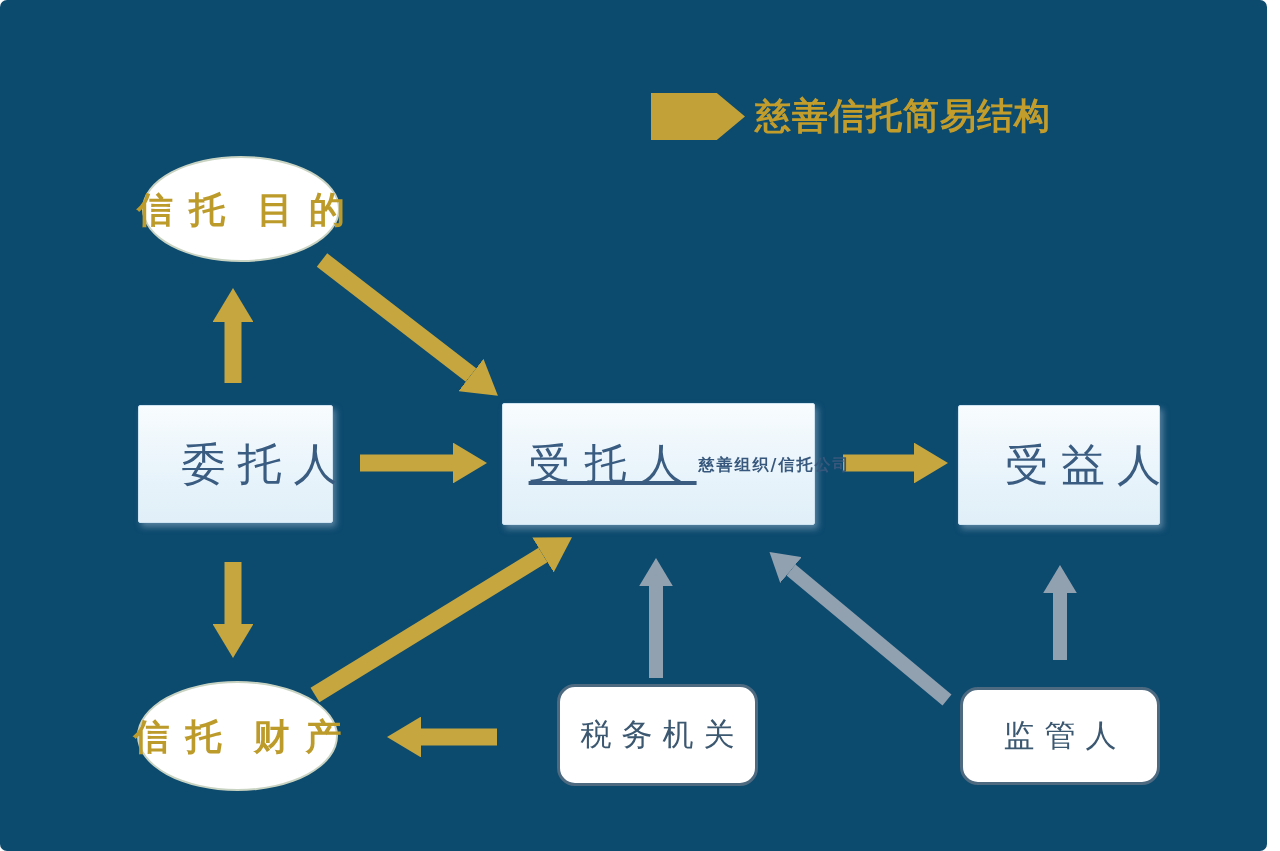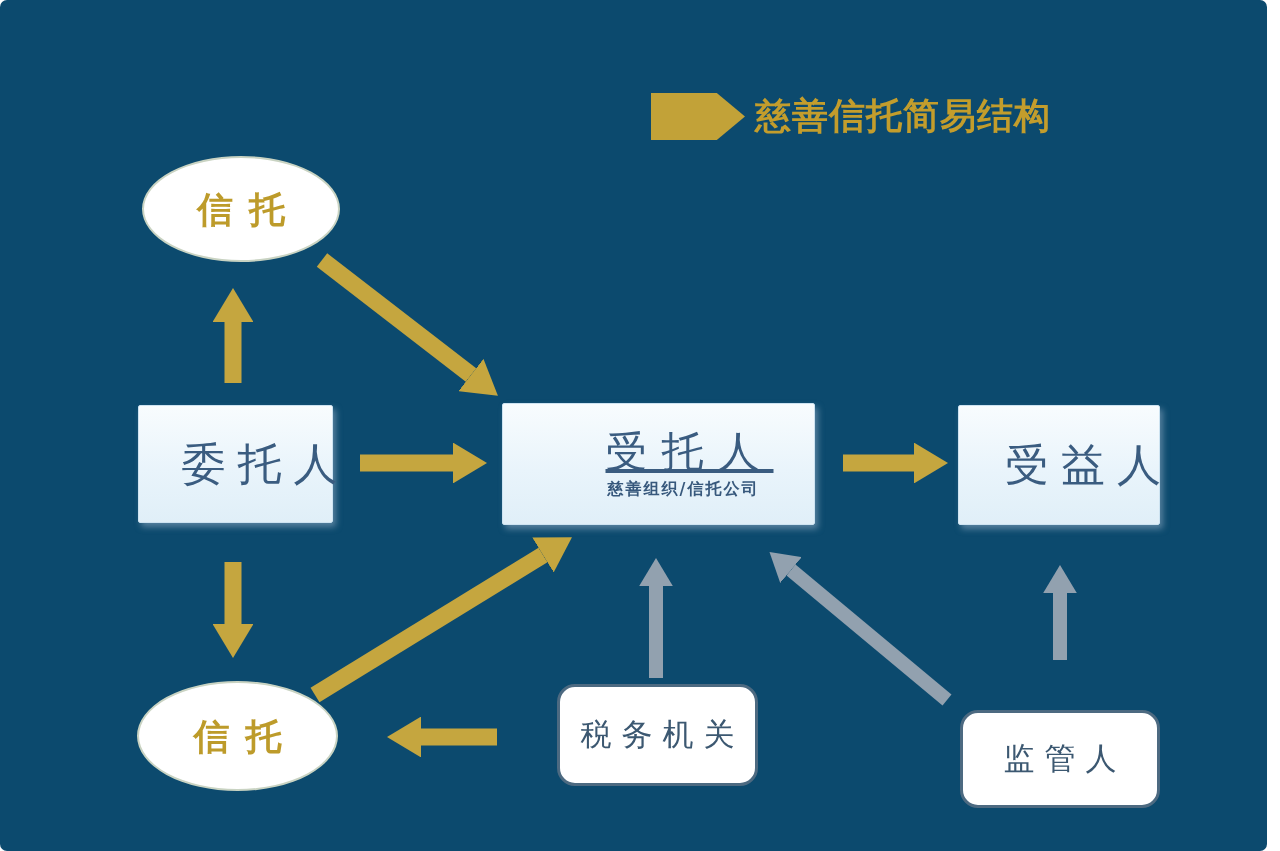--- a/index.html
+++ b/index.html
@@ -39,21 +39,21 @@
   }
   .title-text {
     font-size: 36px;
     font-weight: 700;
     color: #c39d2c;
     letter-spacing: 1px;
     white-space: nowrap;
   }
 
   
-  .node { position: absolute; display: flex; flex-direction: column; align-items: center; justify-content: center; }
+  .node { position: absolute; display: flex; flex-direction: row; align-items: center; justify-content: center; }
 
   .ellipse-node {
     border: 2px solid #c9d3c2;
     border-radius: 50%;
     background: #ffffff;
   }
   .ellipse-node .gold-line {
     font-family: "DejaVu Serif", "Liberation Serif", serif;
     font-size: 36px;
     font-weight: 700;
@@ -134,40 +134,42 @@
     <line x1="1060" y1="660" x2="1060" y2="593" stroke="#92a1af" stroke-width="14" marker-end="url(#head-gray)"></line>
   </svg>
 
   <div class="title-wrap">
     <div class="title-banner"></div>
     <div class="title-text">慈善信托简易结构</div>
   </div>
 
   <div class="node ellipse-node" style="left:142px; top:156px; width:198px; height:106px;">
     <span class="gold-line">信托</span>
+    <span class="gold-line">目的</span>
   </div>
 
   <div class="node blue-box" style="left:138px; top:405px; width:195px; height:118px;">
     <span class="main-label">委托人</span>
   </div>
 
   <div class="node blue-box trustee-box" style="left:502px; top:403px; width:313px; height:122px;">
     <span class="main-label">受托人</span>
     <span class="sub-label">慈善组织/信托公司</span>
   </div>
 
   <div class="node blue-box" style="left:958px; top:405px; width:202px; height:120px;text-align:right;">
     <span class="main-label">受益人</span>
   </div>
 
   <div class="node ellipse-node" style="left:137px; top:681px; width:201px; height:110px;">
     <span class="gold-line">信托</span>
+    <span class="gold-line">财产</span>
   </div>
 
   <div class="node outline-box" style="left:557px; top:684px; width:201px; height:102px;">
     <span class="main-label">税务机关</span>
   </div>
 
-  <div class="node outline-box" style="left:960px; top:710px; width:200px; height:98px;">
+  <div class="node outline-box" style="left:960px; top:687px; width:200px; height:98px;">
     <span class="main-label">监管人</span>
   </div>
 
 </div>
 
 </body></html>

